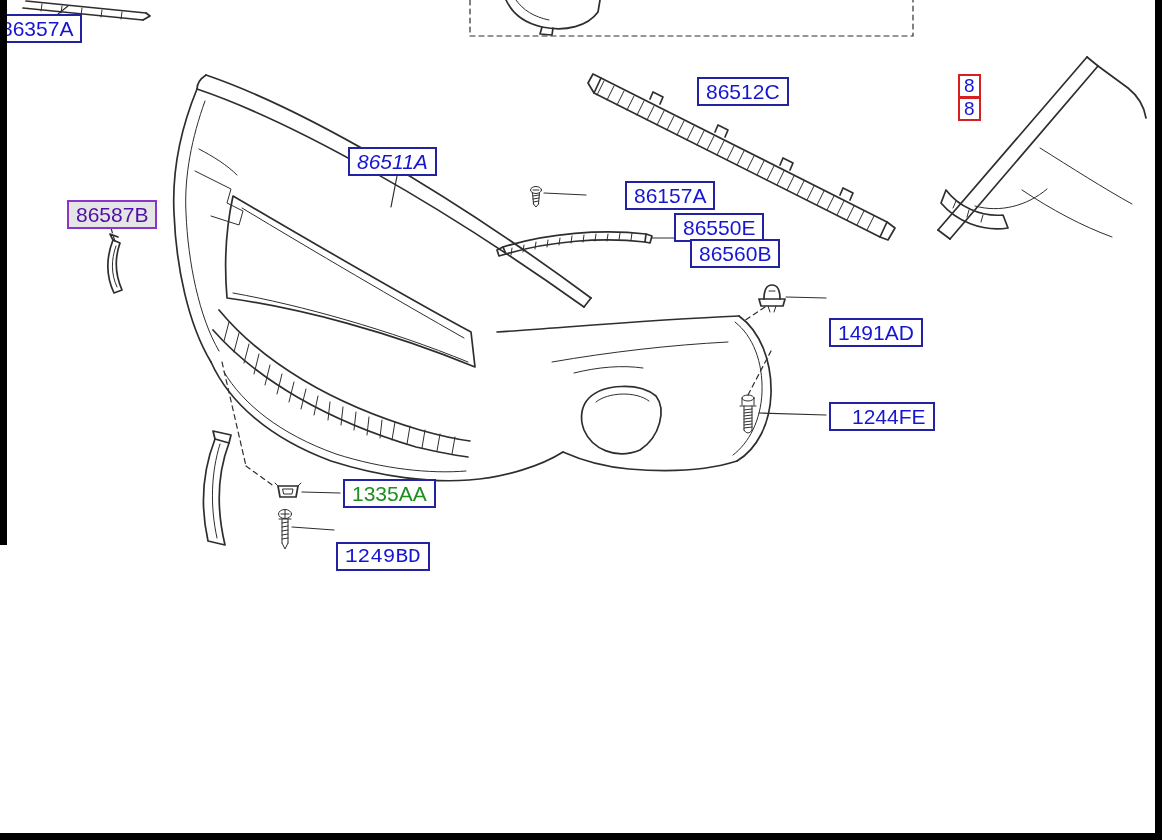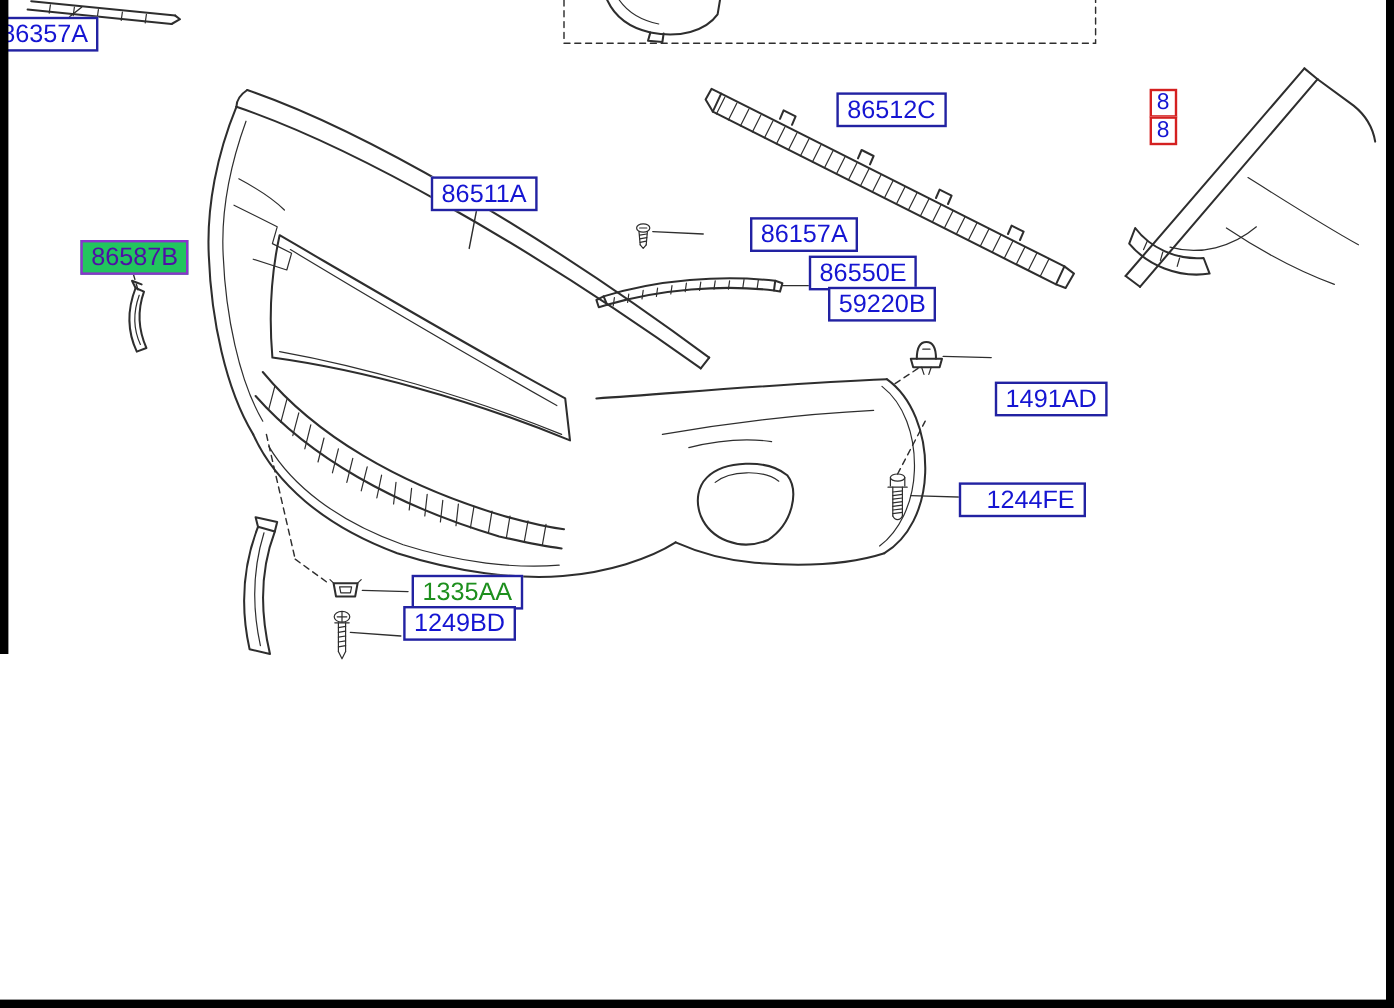--- a/index.html
+++ b/index.html
@@ -9,38 +9,38 @@
     overflow:hidden; font-family:"Liberation Sans", sans-serif;
   }
   svg.art { position:absolute; left:0; top:0; z-index:1; }
   .plabel {
     position:absolute; z-index:3; background:#ffffff;
     border:2px solid #2222a2; color:#1515d2;
     font-size:21px; line-height:23px; padding:1px 7px; white-space:nowrap;
     cursor:pointer;
   }
   .plabel.green { color:#1d8f1d; }
-  .plabel.highlight { background:#22c55e; border-color:#8a35cc; color:#4f0fa6; }
+  .plabel.highlight { background:#e5e5e5; border-color:#8a35cc; color:#4f0fa6; }
   .plabel.redcut { border-color:#d42020; color:#1515d2; font-size:19px; line-height:20px; padding:0 4px; }
   .bar { position:absolute; background:#000; z-index:5; }
   #bar-left   { left:0; top:0; width:7px; height:545px; }
   #bar-right  { left:1155px; top:0; width:7px; height:840px; }
   #bar-bottom { left:0; top:833px; width:1162px; height:7px; }
 
   
   #lab-86357A { left:-8px;  top:14px; }
-  #lab-86511A { left:359px; top:147px; }
+  #lab-86511A { left:348px; top:147px;font-style:italic; }
   #lab-86512C { left:697px; top:77px; }
   #lab-86157A { left:588px; top:181px;margin-left:37px; }
   #lab-86550E { left:674px; top:213px; }
   #lab-86560B { left:690px; top:239px; }
   #lab-1491AD { left:829px; top:285px;margin-top:33px; }
-  #lab-1244FE { left:799px; top:402px;padding-left:21px; }
+  #lab-1244FE { left:829px; top:402px;padding-left:21px; }
   #lab-1335AA { left:343px; top:479px; }
-  #lab-1249BD { left:336px; top:505px; }
+  #lab-1249BD { left:336px; top:542px;font-family:Liberation Mono, monospace; }
   #lab-86587B { left:67px;  top:200px; }
   #lab-red1   { left:958px; top:74px; }
   #lab-red2   { left:958px; top:97px; }
 
   
   .ln   { fill:none; stroke:#2e2e2e; stroke-width:1.7; stroke-linecap:round; stroke-linejoin:round; }
   .thin { fill:none; stroke:#2e2e2e; stroke-width:1;   stroke-linecap:round; stroke-linejoin:round; }
   .lead { fill:none; stroke:#2e2e2e; stroke-width:1.2; stroke-linecap:round; }
   .dash { fill:none; stroke:#2e2e2e; stroke-width:1.2; stroke-dasharray:5 4; stroke-linecap:round; }
 </style>
@@ -193,21 +193,21 @@
       <path class="dash" d="M222,362 L246,466"></path>
       <path class="dash" d="M246,466 L275,487"></path>
     </g>
   </svg>
 
   <div id="lab-86357A" class="plabel">86357A</div>
   <div id="lab-86511A" class="plabel">86511A</div>
   <div id="lab-86512C" class="plabel">86512C</div>
   <div id="lab-86157A" class="plabel">86157A</div>
   <div id="lab-86550E" class="plabel">86550E</div>
-  <div id="lab-86560B" class="plabel">59220B</div>
+  <div id="lab-86560B" class="plabel">86560B</div>
   <div id="lab-1491AD" class="plabel">1491AD</div>
   <div id="lab-1244FE" class="plabel">1244FE</div>
   <div id="lab-1335AA" class="plabel green">1335AA</div>
   <div id="lab-1249BD" class="plabel">1249BD</div>
   <div id="lab-86587B" class="plabel highlight">86587B</div>
   <div id="lab-red1" class="plabel redcut">8</div>
   <div id="lab-red2" class="plabel redcut">8</div>
 
   <div id="bar-left" class="bar"></div>
   <div id="bar-right" class="bar"></div>

